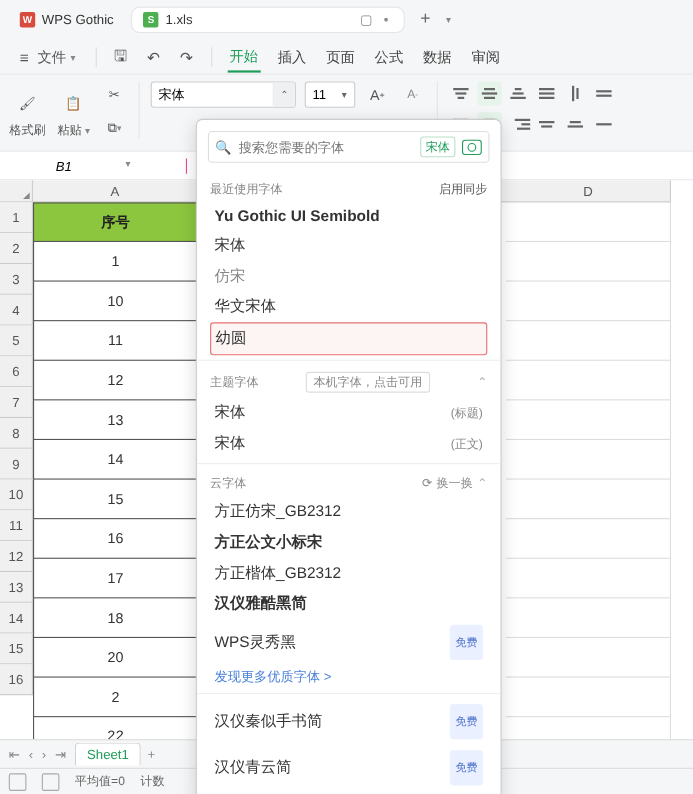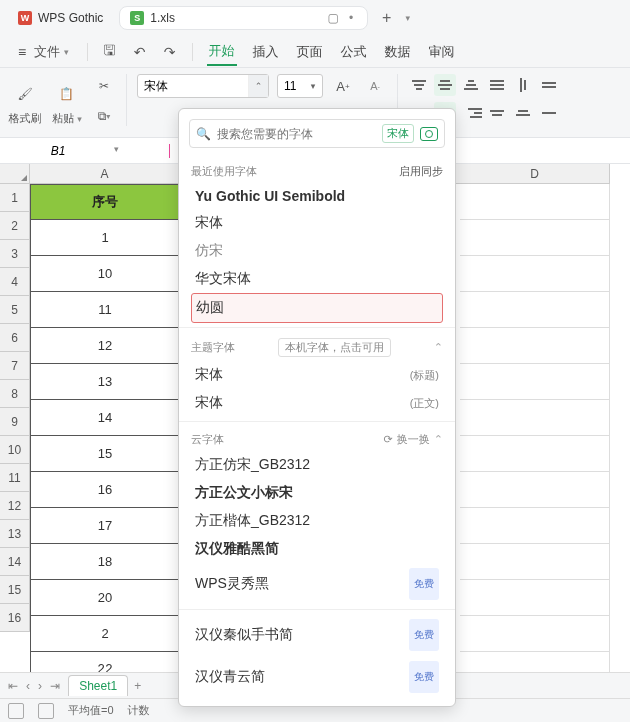--- a/index.html
+++ b/index.html
@@ -382,20 +382,21 @@
           <span>方正楷体_GB2312</span>
         </div>
         <div class="fp-item bold">
           <span>汉仪雅酷黑简</span>
         </div>
         <div class="fp-item">
           <span>WPS灵秀黑</span>
           <span class="fp-badge">免费</span>
         </div>
       </div>
+    <div class="fp-link">发现更多优质字体 &gt;</div>
   </div>
   <div class="fp-divider"></div>
   <div class="fp-section" style="padding-bottom:8px;">
     <div id="allfonts">
         <div class="fp-item" style="font-family: cursive;">
           <span>汉仪秦似手书简</span>
           <span class="fp-badge">免费</span>
         </div>
         <div class="fp-item" style="font-family: cursive;">
           <span>汉仪青云简</span>

